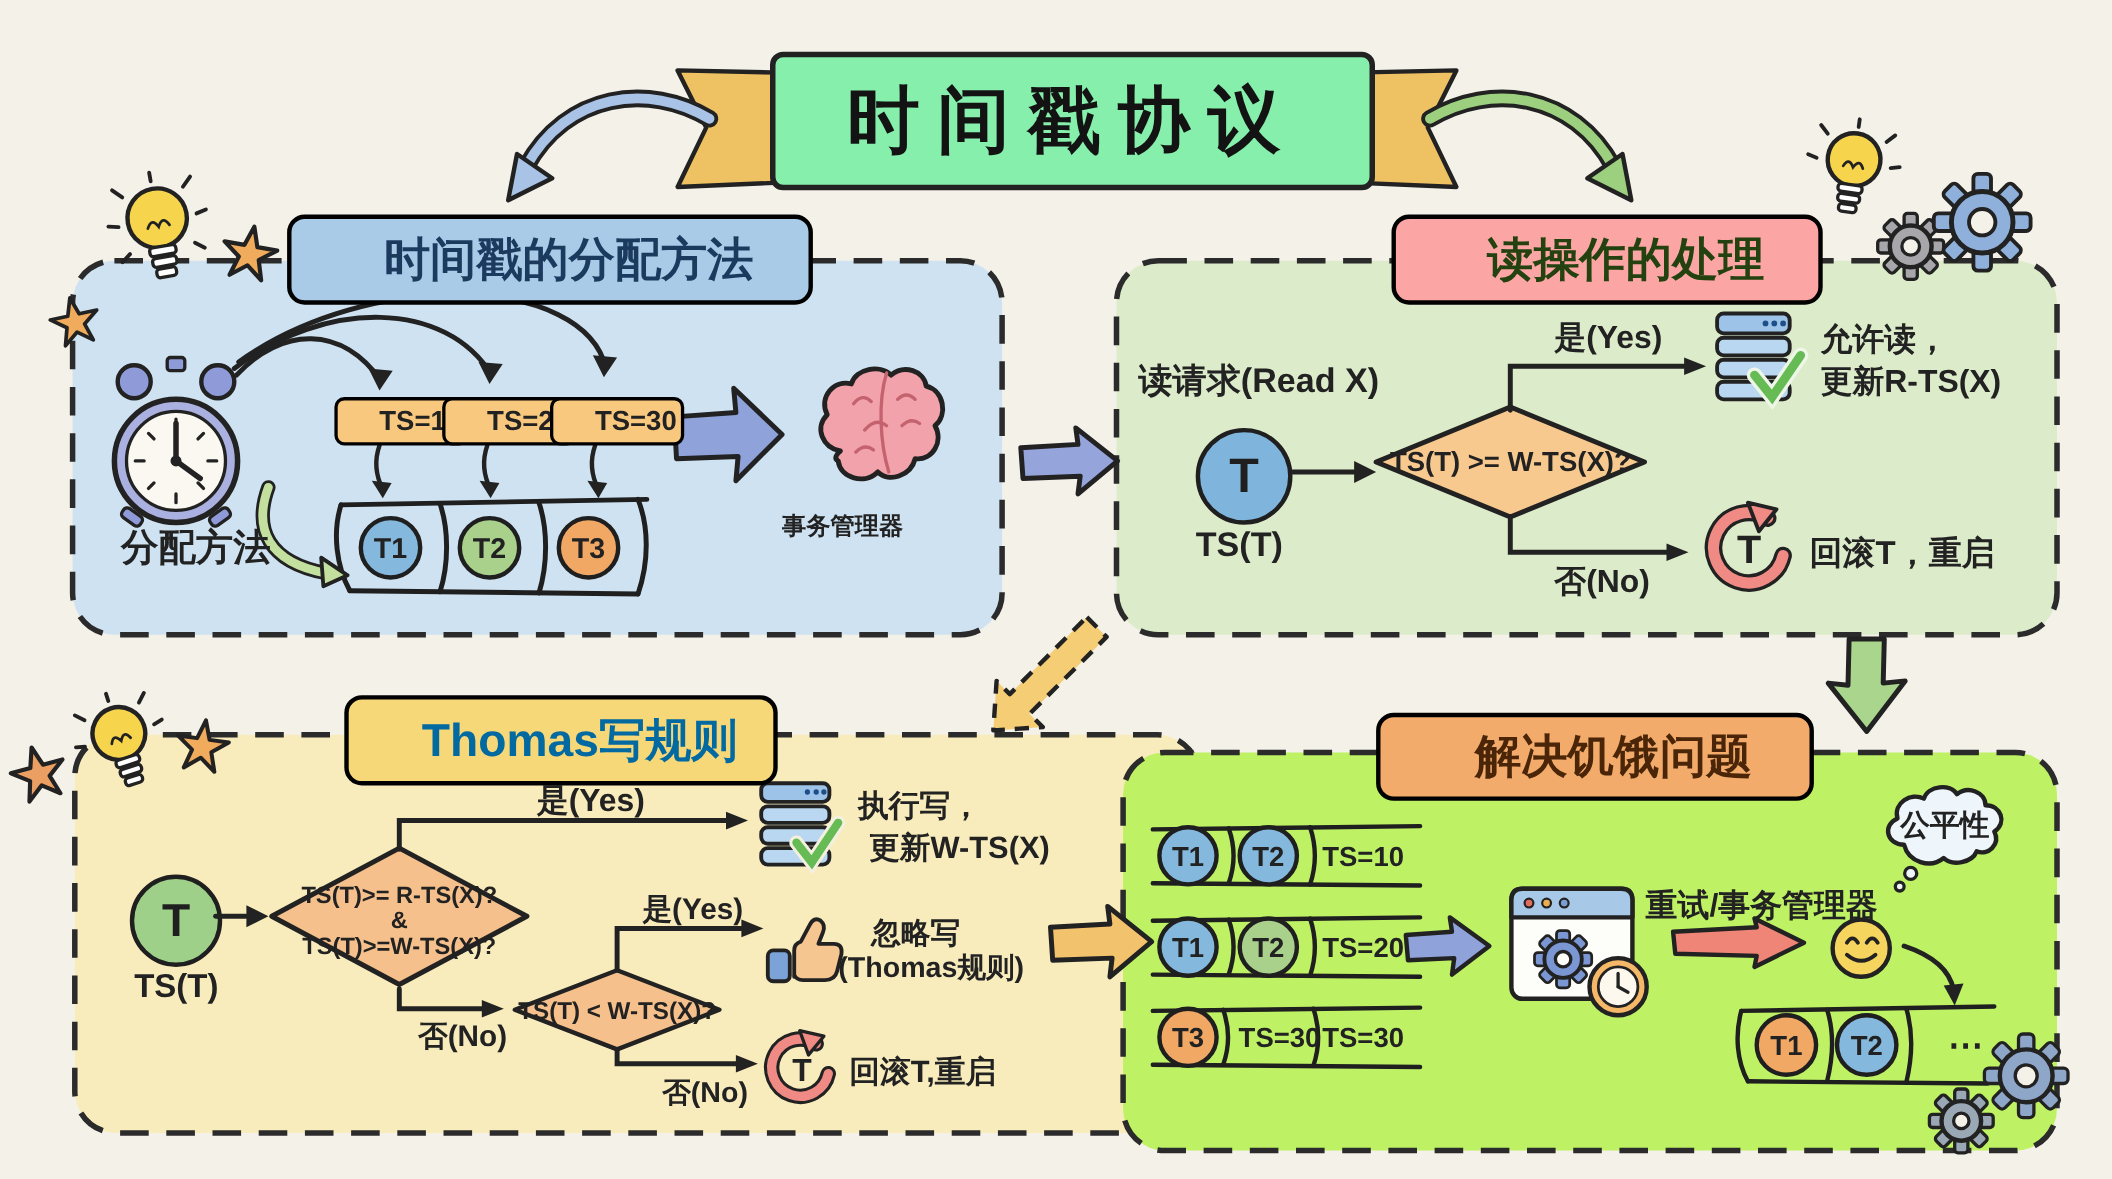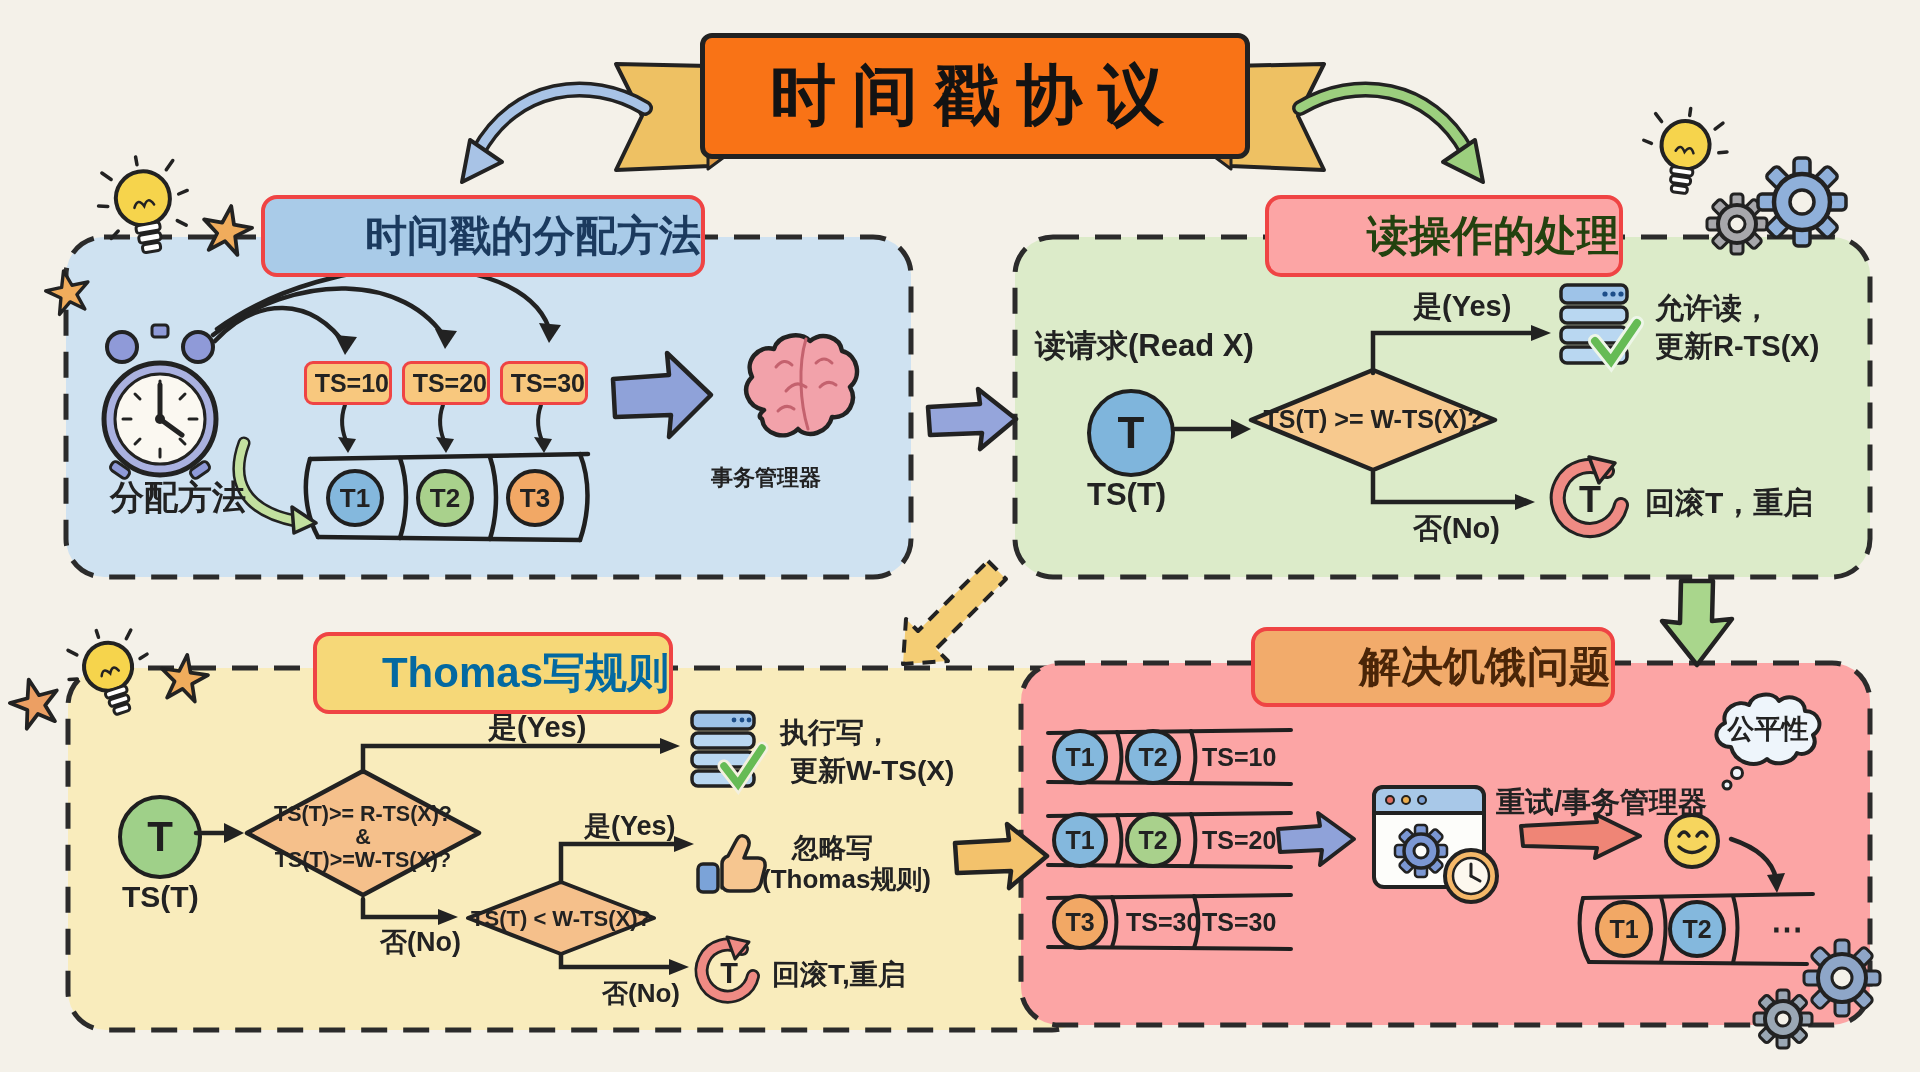--- a/index.html
+++ b/index.html
@@ -1,27 +1,27 @@
 <!DOCTYPE html>
 <html><head>
 <meta charset="utf-8">
 <style>
   html,body{margin:0;padding:0;background:#e8e4da;}
   #canvas{position:relative;width:1920px;height:1072px;background:#f4f1e9;overflow:hidden;
     font-family:"Liberation Sans",sans-serif;font-weight:700;color:#222;}
   .panel{position:absolute;border-radius:38px;}
-  .pill{position:absolute;display:flex;align-items:center;justify-content:flex-end;
-    border:4px solid #ef4444;border-radius:16px;z-index:6;}
+  .pill{position:absolute;display:flex;align-items:center;justify-content:center;
+    border:4px solid #000000;border-radius:16px;z-index:6;padding-left:34px;}
   .lbl{position:absolute;white-space:nowrap;font-weight:700;color:#222;}
   .circle{position:absolute;border:4px solid #1f1f1f;border-radius:50%;
     display:flex;align-items:center;justify-content:center;color:#1f1f1f;}
   svg.abs{position:absolute;overflow:visible;}
   svg text{font-family:"Liberation Sans",sans-serif;font-weight:700;fill:#222;}
   .banner-band{position:absolute;display:flex;align-items:center;justify-content:center;
-    background:#f97316;border:5px solid #222;border-radius:12px;z-index:5;}
+    background:#86efac;border:5px solid #222;border-radius:12px;z-index:5;margin-top:14px;}
 </style>
 </head>
 <body>
 
 <div id="canvas">
 
   <svg class="abs" style="left:612px;top:60px" width="100" height="112">
     <polygon points="98,6 98,106 4,110 30,56 4,4" fill="#eec163" stroke="#222" stroke-width="4" stroke-linejoin="round"></polygon>
   </svg>
   <svg class="abs" style="left:1228px;top:60px" width="100" height="112">
@@ -290,21 +290,21 @@
 
     <svg class="abs" style="left:624px;top:268px" width="72" height="72">
       <path d="M50,13 A26,26 0 1 0 61,40" stroke="#222" stroke-width="14" fill="none" stroke-linecap="round"></path>
       <path d="M50,13 A26,26 0 1 0 61,40" stroke="#ef8b84" stroke-width="8.5" fill="none" stroke-linecap="round"></path>
       <polygon points="35,1 57,6 43,23" fill="#ef8b84" stroke="#222" stroke-width="3" stroke-linejoin="round"></polygon>
       <text x="37" y="47" font-size="29" text-anchor="middle">T</text>
     </svg>
     <span class="lbl" style="left:704px;top:288px;font-size:28px">回滚T,重启</span>
   </div>
 
-  <div class="panel" style="left:1021px;top:663px;width:849px;height:362px;background:#fca5a5">
+  <div class="panel" style="left:1021px;top:684px;width:849px;height:362px;background:#bef264">
     <svg class="abs" style="left:-3px;top:-3px" width="855" height="368">
       <rect x="3" y="3" width="849" height="362" rx="38" fill="none" stroke="#2b2b2b" stroke-width="5" stroke-dasharray="26 16"></rect>
     </svg>
     <div class="pill" style="left:230px;top:-36px;width:356px;height:72px;background:#f2ab6b">
       <span class="lbl" style="position:static;font-size:42px;color:#4a2508">解决饥饿问题</span>
     </div>
 
     <svg class="abs" style="left:25px;top:62px" width="270" height="64">
       <g stroke="#1f1f1f" stroke-width="4" fill="none" stroke-linecap="round">
         <path d="M2,8 L245,5"></path>

